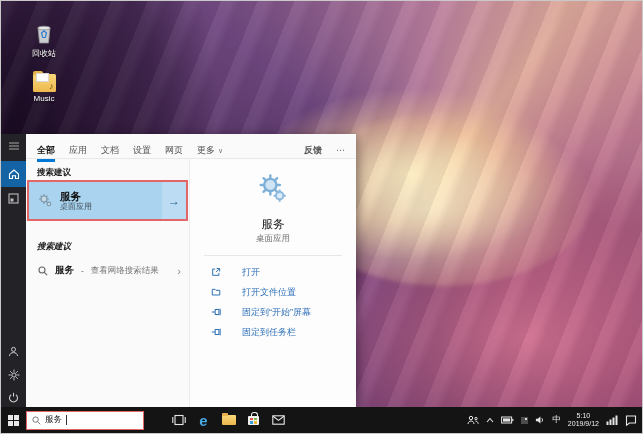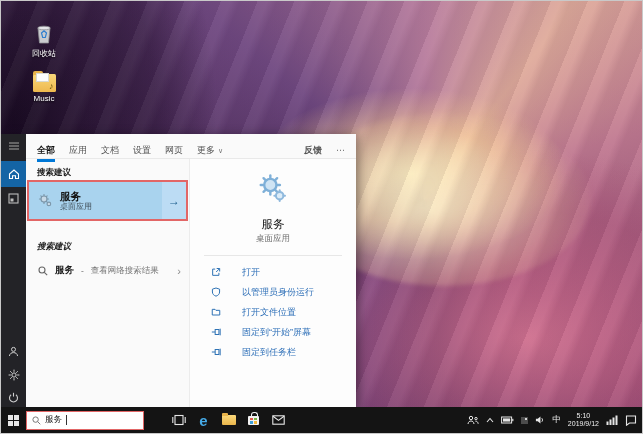--- a/index.html
+++ b/index.html
@@ -281,26 +281,20 @@
                   <g fill="none" stroke="#2f73b5" stroke-width="1.2">
                     <path d="M5 2.5 H2 V10 H9.5 V7"></path>
                     <path d="M6.8 1.8 H10.4 V5.4"></path>
                     <line x1="10" y1="2.2" x2="6.2" y2="6"></line>
                   </g>
                 </svg>
               <span class="lbl">打开</span>
             </div>
             <div class="act-row">
               <svg width="10" height="10" viewBox="0 0 12 12">
-                  <path d="M6 1.2 L10.3 2.6 V6 C10.3 8.6 8.4 10.2 6 11 C3.6 10.2 1.7 8.6 1.7 6 V2.6 Z" fill="none" stroke="#2f73b5" stroke-width="1.2"></path>
-                </svg>
-              <span class="lbl">以管理员身份运行</span>
-            </div>
-            <div class="act-row">
-              <svg width="10" height="10" viewBox="0 0 12 12">
                   <path d="M1.5 2.8 H4.8 L5.9 4 H10.5 V9.6 H1.5 Z" fill="none" stroke="#2f73b5" stroke-width="1.2"></path>
                 </svg>
               <span class="lbl">打开文件位置</span>
             </div>
             <div class="act-row">
               <svg width="10" height="10" viewBox="0 0 12 12">
                   <g stroke="#2f73b5" stroke-width="1.2" fill="none">
                     <line x1="1" y1="6" x2="5" y2="6"></line>
                     <rect x="5" y="3" width="4.5" height="6"></rect>
                     <line x1="11" y1="2" x2="11" y2="10"></line>

